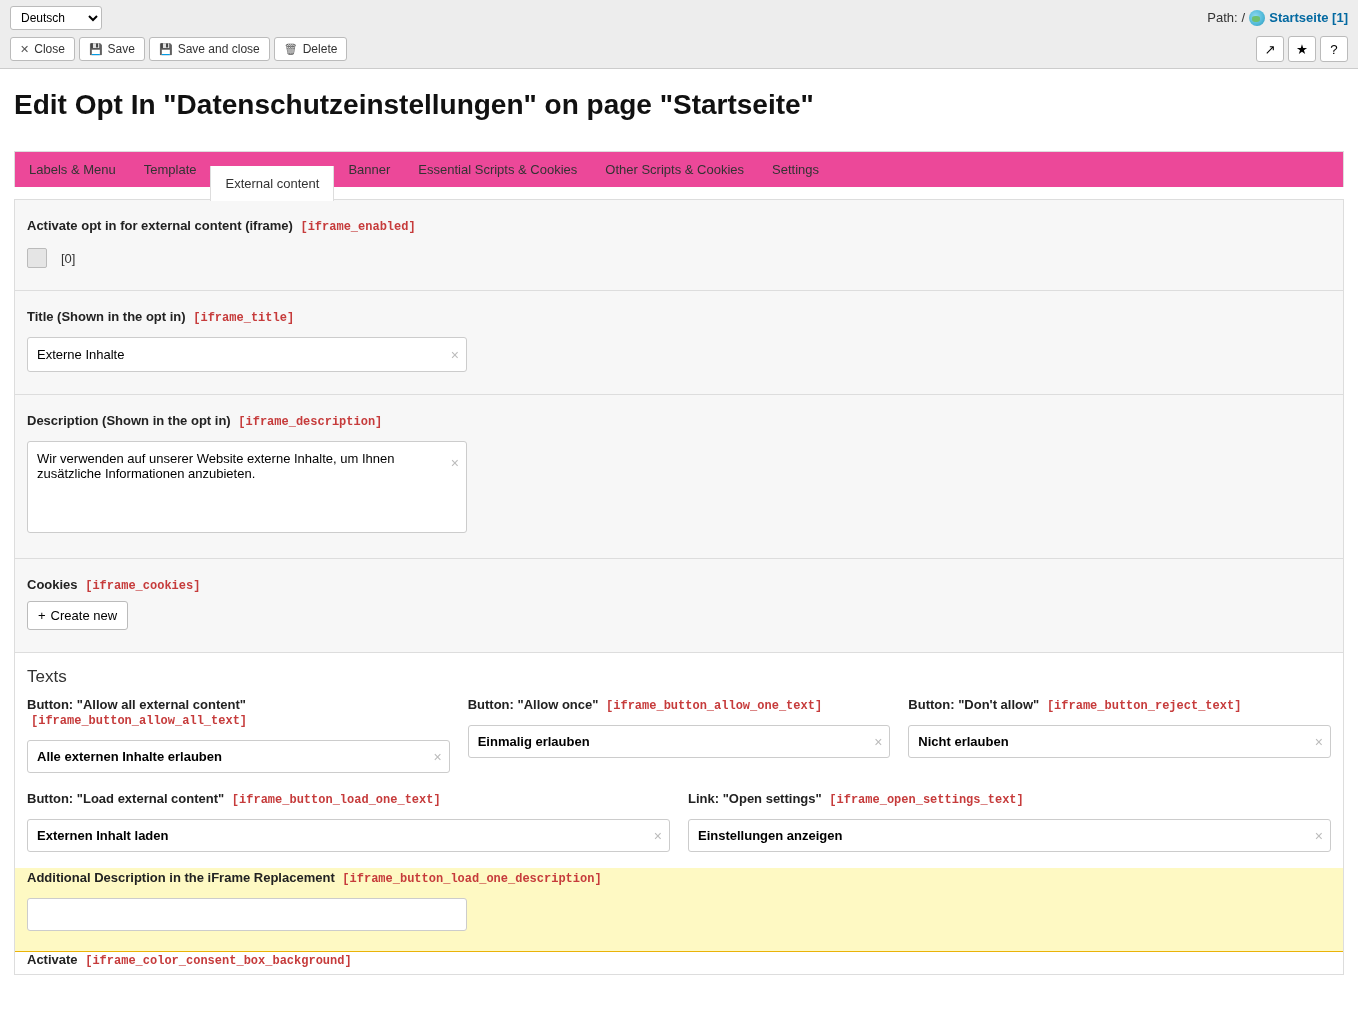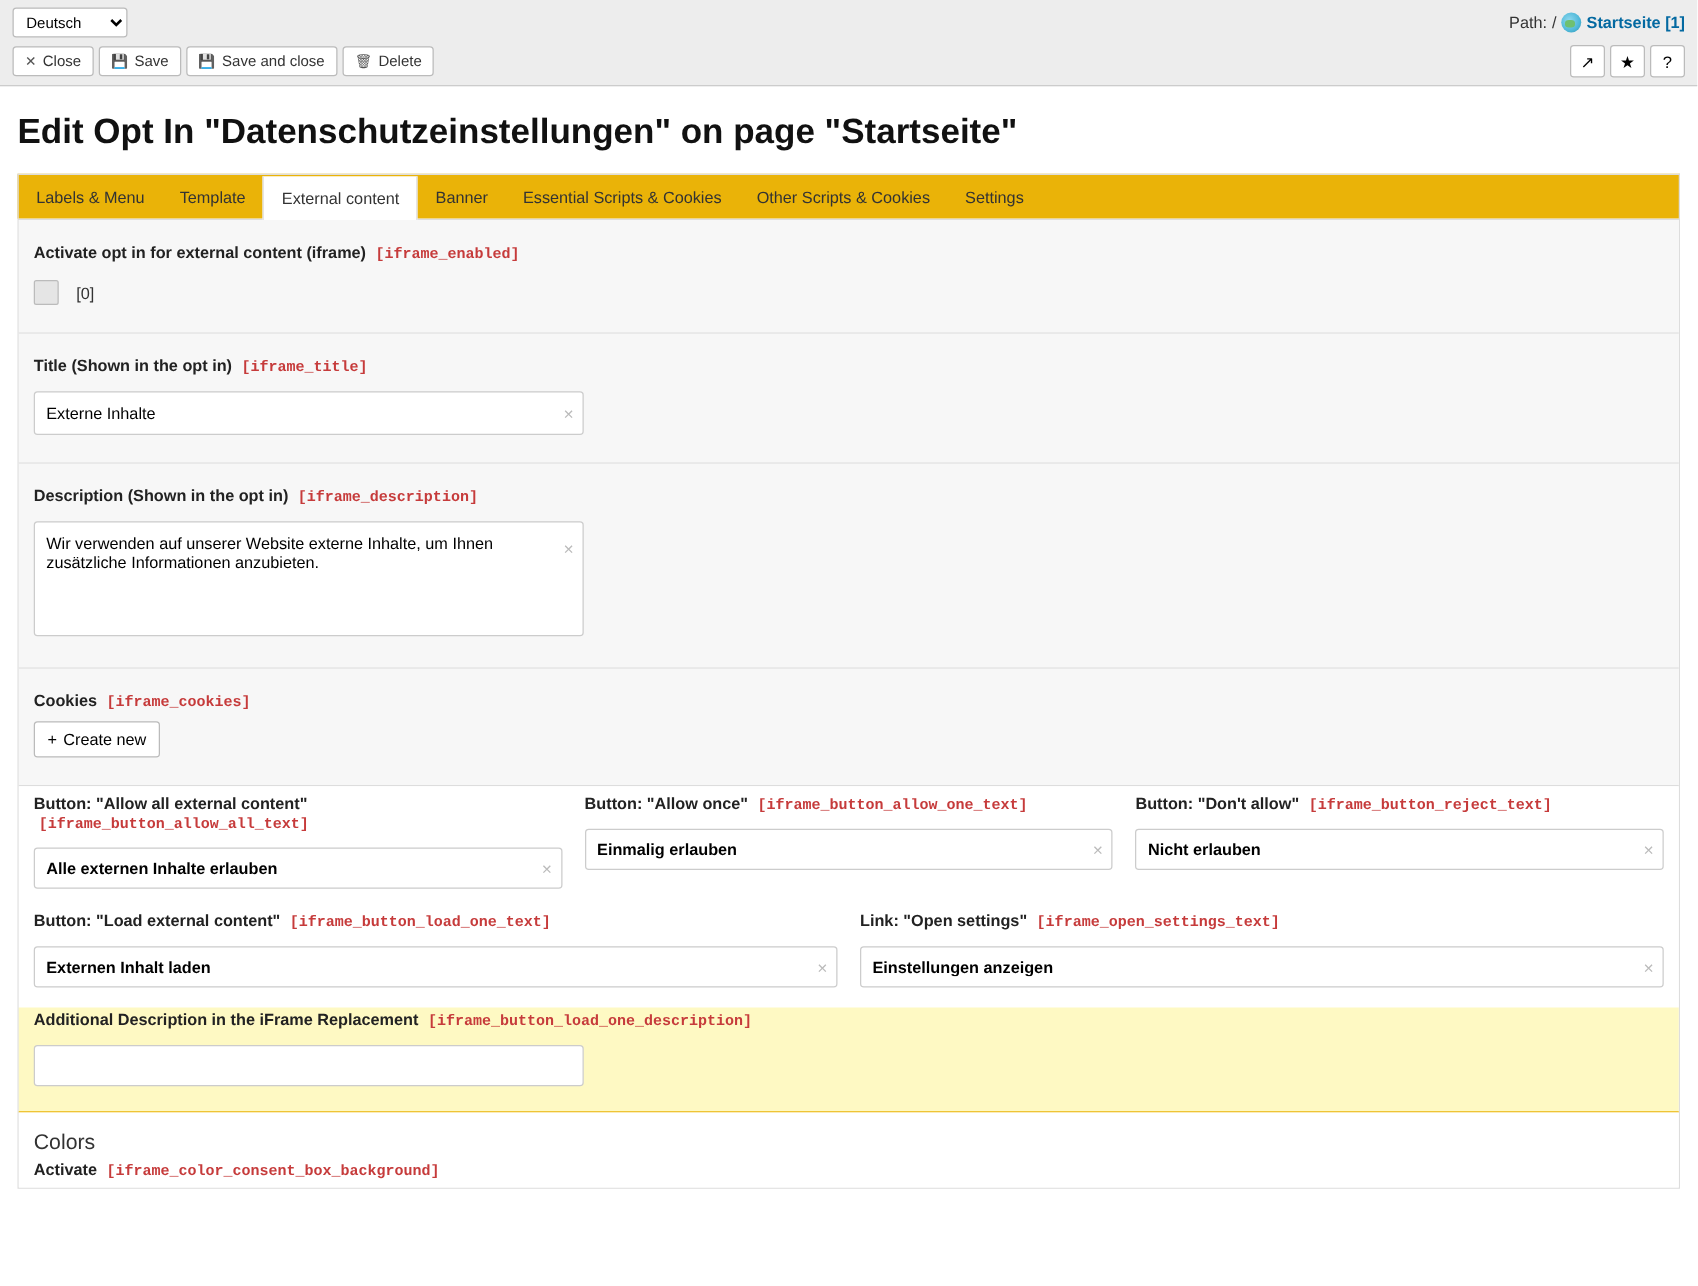--- a/index.html
+++ b/index.html
@@ -81,38 +81,38 @@
   }
   .page-title {
     font-size: 28px;
     font-weight: 600;
     padding: 20px 14px 18px;
     color: #111;
     font-family: Arial, sans-serif;
   }
   .tabbar {
     display: flex;
-    background: #eab308;
+    background: #ec4899;
     border: 1px solid #ddd;
     border-bottom: none;
-    margin: 0 14px;
+    margin: 12px 14px;
   }
   .tab {
     padding: 10px 14px;
     font-size: 13px;
     color: #333;
     cursor: pointer;
     border-right: none;
   }
   .tab.active {
     background: #fff;
     border-left: 1px solid #ddd;
     border-right: 1px solid #ddd;
     position: relative;
-    top: 1px;
+    top: 14px;
   }
   .panel {
     border: 1px solid #ddd;
     margin: 0 14px 40px;
     background: #fff;
   }
   .field-row {
     border-bottom: 1px solid #ddd;
     padding: 18px 12px 22px;
     background: #f7f7f7;
@@ -291,20 +291,21 @@
   <div class="field-row">
     <span class="field-label">Cookies</span>
     <span class="field-tech">[iframe_cookies]</span>
     <br>
     <button class="small-btn">
       <span>+</span>
       <span>Create new</span>
     </button>
   </div>
 
+  <div class="section-head">Texts</div>
 
   <div class="grid3">
     <div class="fcol">
       <span class="field-label">Button: "Allow all external content"</span>
       <span class="field-tech">[iframe_button_allow_all_text]</span>
       <div class="text-input">
         <input type="text" value="Alle externen Inhalte erlauben" style="">
         <span class="clear-x">×</span>
       </div>
     </div>
@@ -348,19 +349,18 @@
   <div class="grid1">
     <div class="fcol">
       <span class="field-label">Additional Description in the iFrame Replacement</span>
       <span class="field-tech">[iframe_button_load_one_description]</span>
       <div class="text-input" style="width:440px">
         <input type="text" value="" style="">
       </div>
     </div>
   </div>
 
-  <div class="section-head">Colors</div>
   <div style="padding:0 12px 6px; background:#fff;">
     <span class="field-label">Activate</span>
     <span class="field-tech">[iframe_color_consent_box_background]</span>
   </div>
 
 </div>
 
 </body></html>

